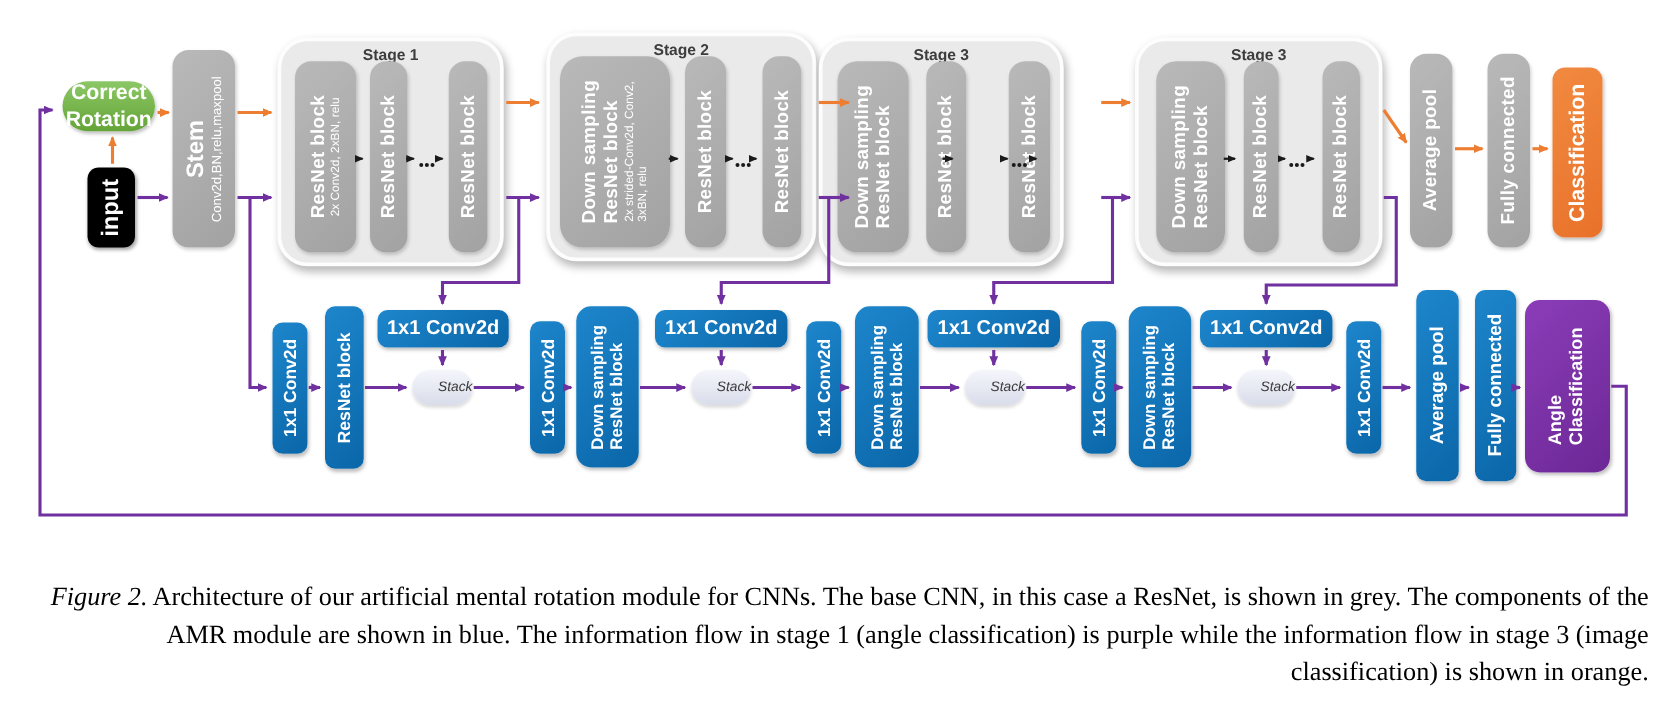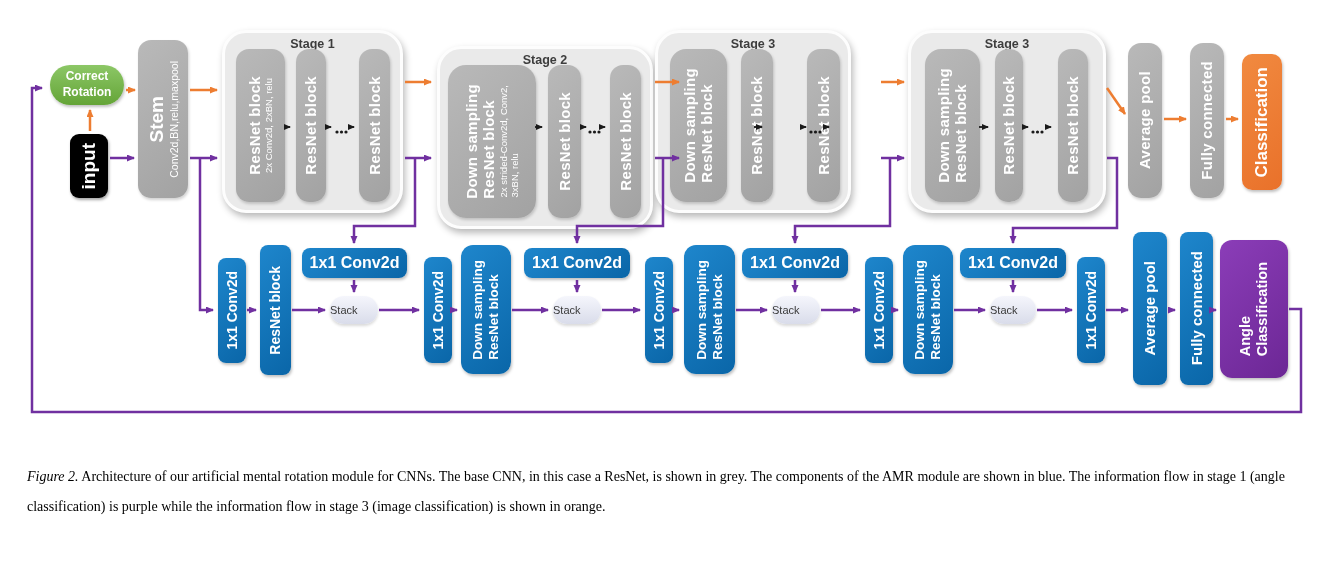--- a/index.html
+++ b/index.html
@@ -24,40 +24,40 @@
   .stem-sub{font-size:10.5px;}
   
   .bblock{background:linear-gradient(135deg,#1e86cc,#0a66a8);border-radius:8px;color:#fff;
           display:flex;align-items:center;justify-content:center;
           box-shadow:1px 2px 3px rgba(0,0,0,.25);}
   .bv{font-size:14px;font-weight:600;}
   .bh{font-size:16px;font-weight:600;}
   .bds{font-size:13.5px;font-weight:600;}
   
   .stack{background:linear-gradient(180deg,#f5f6fc,#d9dcea);border-radius:15px;color:#3a3a3a;
-         font-size:11px;display:flex;align-items:center;justify-content:flex-start;
-         box-shadow:0 2px 3px rgba(0,0,0,.15);}
+         font-size:11px;display:flex;align-items:center;justify-content:flex-end;
+         box-shadow:0 2px 3px rgba(0,0,0,.15);font-style:italic;}
   
   .green{background:linear-gradient(180deg,#8cc766,#64a437);border-radius:21px;color:#fff;
-         font-size:12px;font-weight:600;display:flex;align-items:center;justify-content:center;
+         font-size:17px;font-weight:600;display:flex;align-items:center;justify-content:center;
          text-align:center;white-space:pre-line;line-height:1.3;box-shadow:1px 2px 3px rgba(0,0,0,.25);}
   .input{background:#000;border-radius:9px;color:#fff;display:flex;align-items:center;
          justify-content:center;box-shadow:1px 2px 3px rgba(0,0,0,.35);}
   .input .vt{font-size:19px;font-weight:700;}
   .orangeb{background:linear-gradient(135deg,#f18a40,#e9712a);border-radius:10px;color:#fff;
            display:flex;align-items:center;justify-content:center;box-shadow:1px 2px 3px rgba(0,0,0,.25);}
   .orangeb .vt{font-size:17px;font-weight:600;}
   .purpleb{background:linear-gradient(135deg,#8b3db8,#6c2795);border-radius:12px;color:#fff;
            display:flex;align-items:center;justify-content:center;box-shadow:1px 2px 3px rgba(0,0,0,.25);}
   .purpleb .vt{font-size:14.5px;font-weight:600;}
   .overlay{position:absolute;left:0;top:0;pointer-events:none;}
   
   .caption{position:absolute;left:27px;top:462px;width:1292px;
-           font-family:"Liberation Serif","DejaVu Serif",serif;font-size:14px;
-           line-height:30px;color:#000;text-align:left;}
+           font-family:"Liberation Serif","DejaVu Serif",serif;font-size:21px;
+           line-height:30px;color:#000;text-align:right;}
   .fig-label{font-style:italic;}
 </style>
 </head>
 <body>
 
 <div class="canvas">
 
   <div class="abs green" style="left:50px;top:65px;width:74px;height:40px;">Correct
 Rotation</div>
 
@@ -77,21 +77,21 @@
       <span class="vt gsub">2x Conv2d, 2xBN, relu</span>
     </div>
     <div class="abs gblock" style="left:71px;top:16px;width:30px;height:153px;">
       <span class="vt gtitle">ResNet block</span>
     </div>
     <div class="abs gblock" style="left:134px;top:16px;width:31px;height:153px;">
       <span class="vt gtitle">ResNet block</span>
     </div>
   </div>
 
-  <div class="abs stage" style="left:437px;top:46px;width:216px;height:183px;">
+  <div class="abs stage" style="left:437px;top:26px;width:216px;height:183px;">
     <div class="stage-label">Stage 2</div>
     <div class="abs gblock row" style="left:8px;top:16px;width:88px;height:153px;border-radius:18px;">
       <span class="vt gtitle">Down sampling
 ResNet block</span>
       <span class="vt gsub">2x strided-Conv2d, Conv2,
 3xBN, relu</span>
     </div>
     <div class="abs gblock" style="left:108px;top:16px;width:33px;height:153px;">
       <span class="vt gtitle">ResNet block</span>
     </div>

